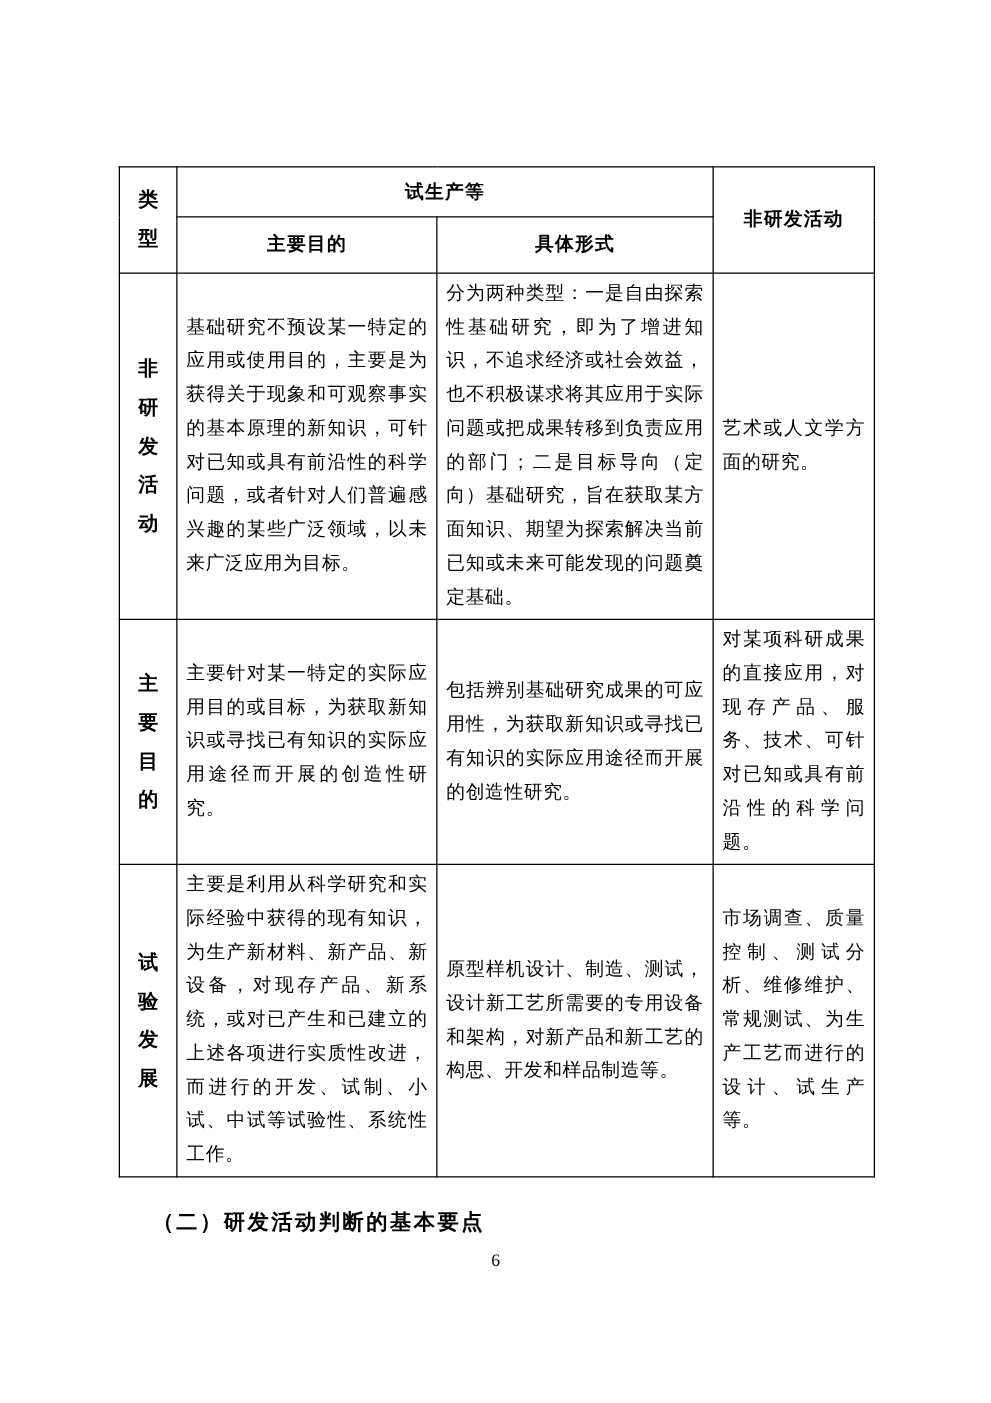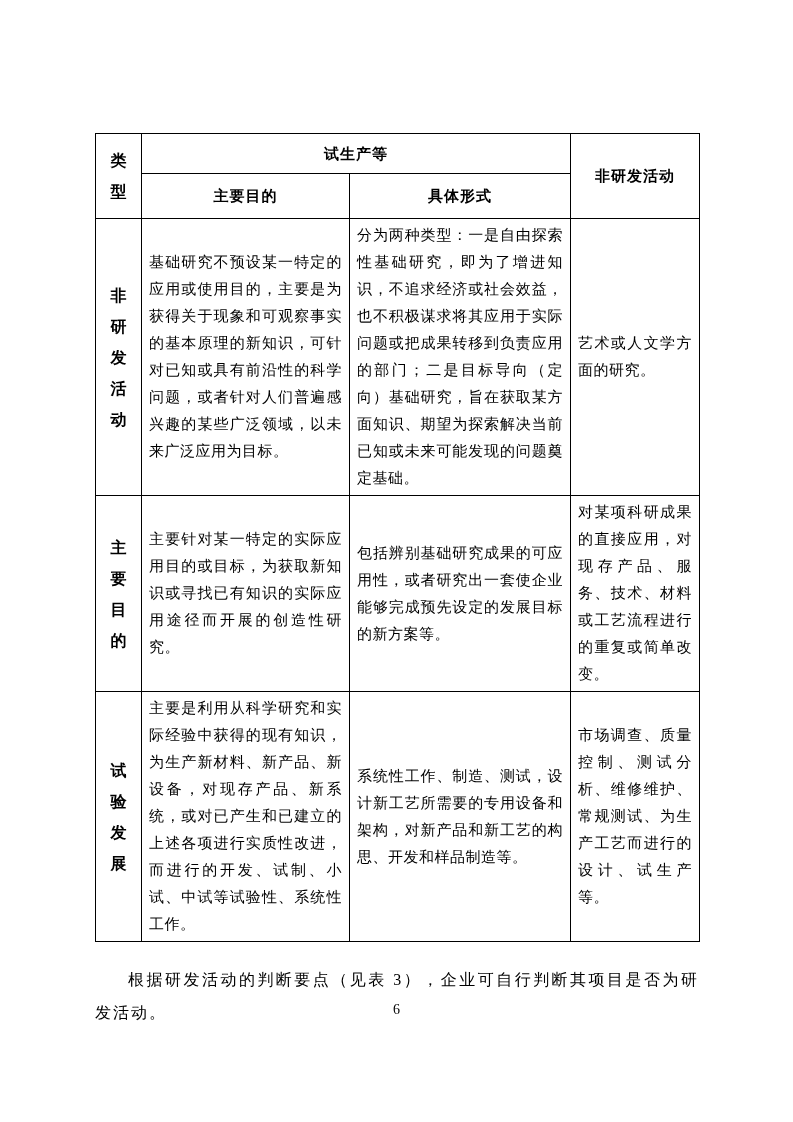--- a/index.html
+++ b/index.html
@@ -130,33 +130,33 @@
           <td>基础研究不预设某一特定的应用或使用目的，主要是为获得关于现象和可观察事实的基本原理的新知识，可针对已知或具有前沿性的科学问题，或者针对人们普遍感兴趣的某些广泛领域，以未来广泛应用为目标。</td>
           <td>分为两种类型：一是自由探索性基础研究，即为了增进知识，不追求经济或社会效益，也不积极谋求将其应用于实际问题或把成果转移到负责应用的部门；二是目标导向（定向）基础研究，旨在获取某方面知识、期望为探索解决当前已知或未来可能发现的问题奠定基础。</td>
           <td>艺术或人文学方面的研究。</td>
         </tr>
 
         <tr class="body-row-2">
           <td class="type-col">
             <div class="vlabel">主要目的</div>
           </td>
           <td>主要针对某一特定的实际应用目的或目标，为获取新知识或寻找已有知识的实际应用途径而开展的创造性研究。</td>
-          <td>包括辨别基础研究成果的可应用性，或者研究出一套使企业能够完成预先设定的发展目标的新方案等。</td>
-          <td>对某项科研成果的直接应用，对现存产品、服务、技术、材料或工艺流程进行的重复或简单改变。</td>
+          <td>包括辨别基础研究成果的可应用性，为获取新知识或寻找已有知识的实际应用途径而开展的创造性研究。</td>
+          <td>对某项科研成果的直接应用，对现存产品、服务、技术、可针对已知或具有前沿性的科学问题。</td>
         </tr>
 
         <tr class="body-row-3">
           <td class="type-col">
             <div class="vlabel">试验发展</div>
           </td>
           <td>主要是利用从科学研究和实际经验中获得的现有知识，为生产新材料、新产品、新设备，对现存产品、新系统，或对已产生和已建立的上述各项进行实质性改进，而进行的开发、试制、小试、中试等试验性、系统性工作。</td>
-          <td>系统性工作、制造、测试，设计新工艺所需要的专用设备和架构，对新产品和新工艺的构思、开发和样品制造等。</td>
+          <td>原型样机设计、制造、测试，设计新工艺所需要的专用设备和架构，对新产品和新工艺的构思、开发和样品制造等。</td>
           <td>市场调查、质量控制、测试分析、维修维护、常规测试、为生产工艺而进行的设计、试生产等。</td>
         </tr>
       </tbody>
     </table>
 
-    <p class="body-paragraph">根据研发活动的判断要点（见表 3），企业可自行判断其项目是否为研发活动。</p>
+    <div class="section-heading">（二）研发活动判断的基本要点</div>
 
   </div>
 
   <div class="page-number">6</div>
 </div>
 
 </body></html>

